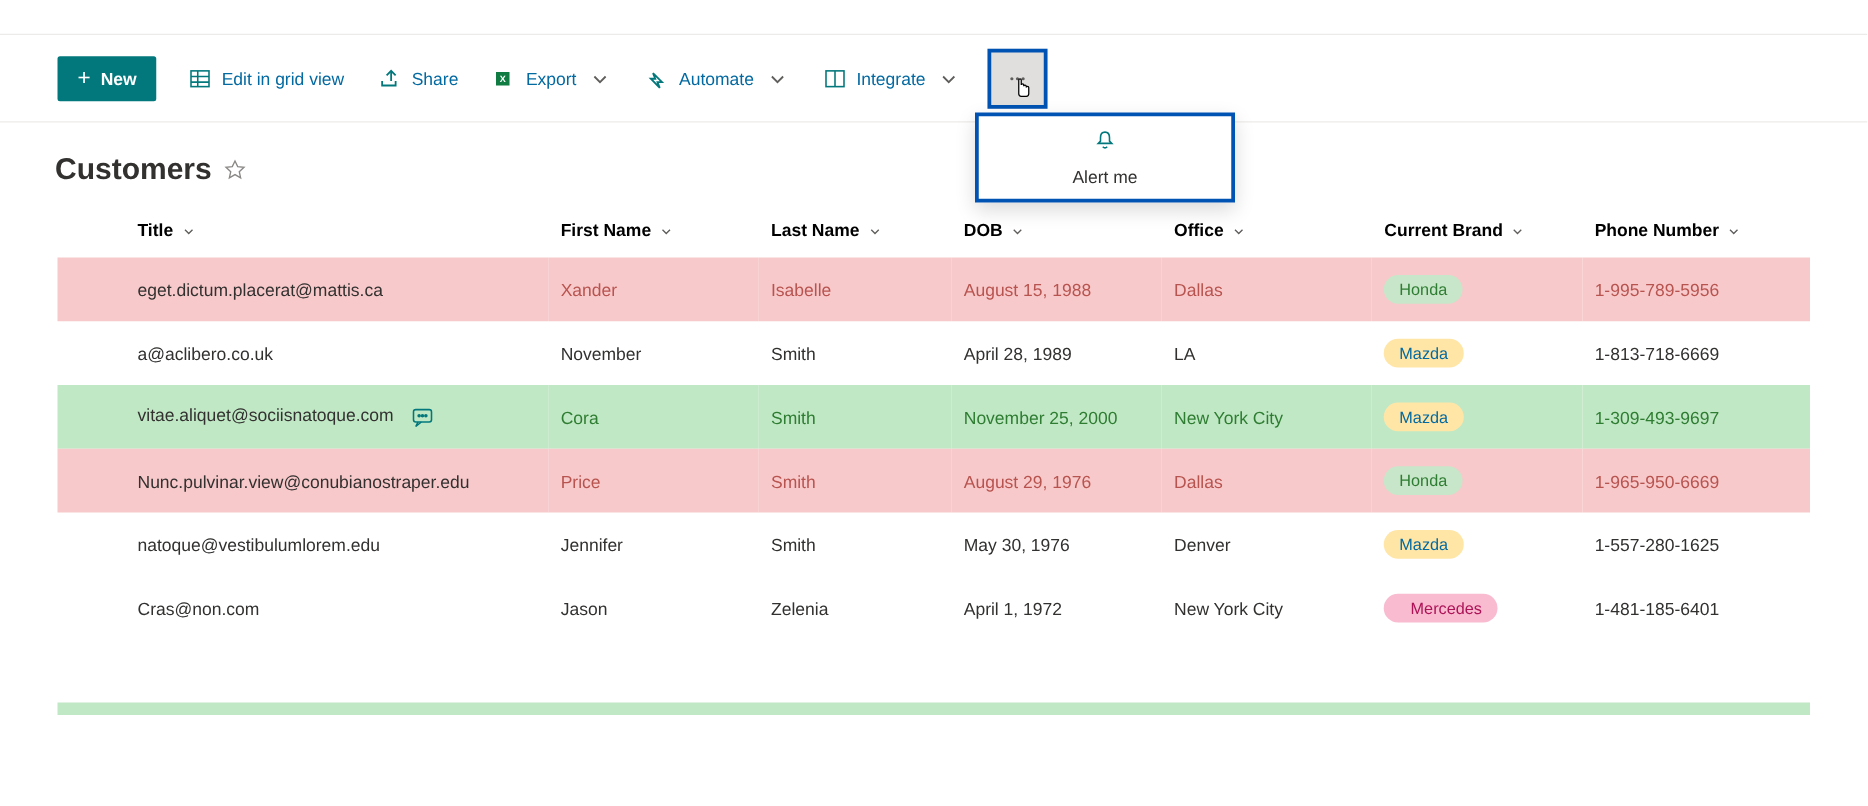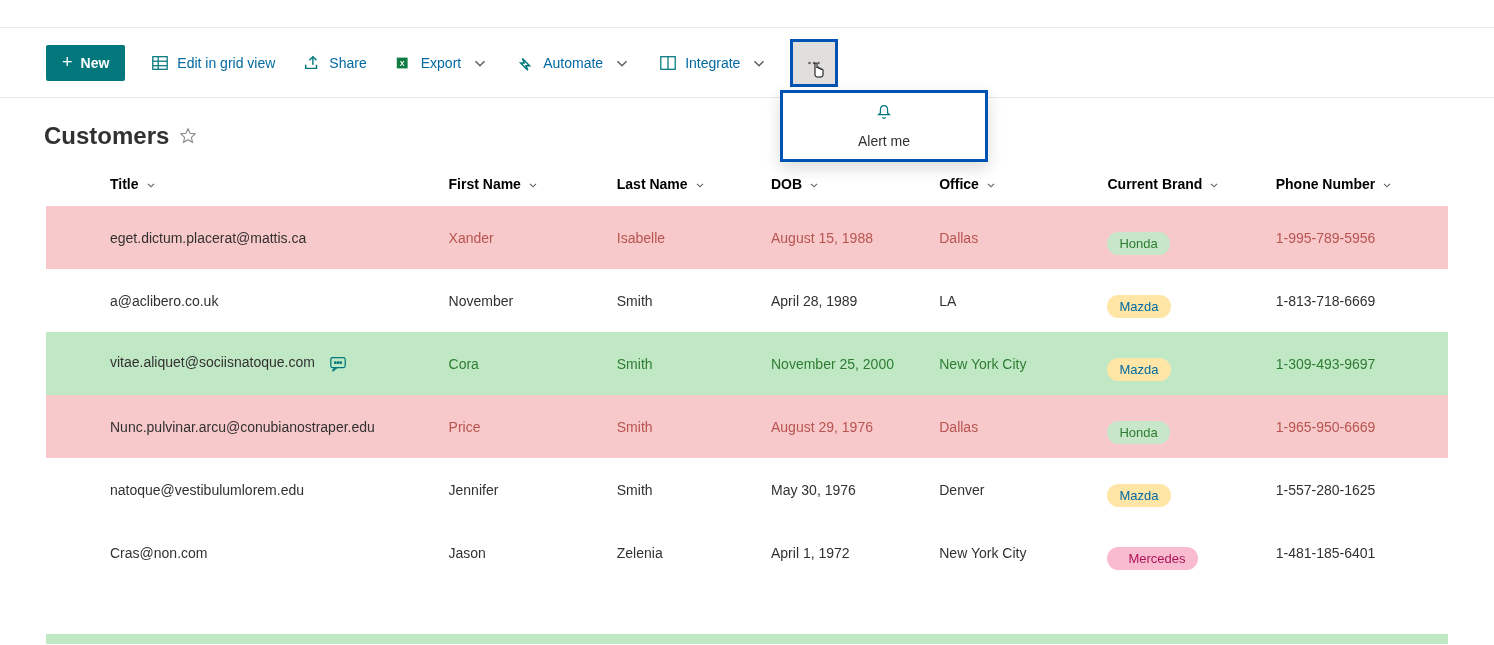--- a/index.html
+++ b/index.html
@@ -42,21 +42,21 @@
     td { padding: 14px 10px; font-size: 14px; vertical-align: middle; }
     th .hchev { margin-left: 6px; }
     .col-title { padding-left: 64px; }
     .row-pink { background: #f8c9ca; }
     .row-pink td { color: #b85450; }
     .row-pink td.col-title { color: #323130; }
     .row-green { background: #c1e8c5; }
     .row-green td { color: #2e7d32; }
     .row-green td.col-title { color: #323130; }
     .brand-pill {
-      display:inline-block; padding: 4px 12px; border-radius: 14px; font-size: 13px; margin-top: 12px;
+      display:inline-block; padding: 4px 12px; border-radius: 14px; font-size: 13px;
     }
     .pill-honda { background: #c8e6c9; color:#2e7d32; }
     .pill-mazda { background: #ffe6a7; color:#0369a1; }
     .pill-mercedes { background: #f8bbd0; color:#ad1457;padding-left:21px; }
     .comment-icon { color:#03787c; margin-left: 14px; }
     .footer-bar { margin: 50px 46px 0; height: 10px; background: #c1e8c5; }
     td.col-title a { color: inherit; text-decoration: none; }
     svg { display: inline-block; vertical-align: middle; }
   </style>
 </head>
@@ -216,21 +216,21 @@
                 <circle cx="13" cy="8.5" r="0.9" fill="#03787c"></circle>
               </svg></span></td>
           <td>Cora</td>
           <td>Smith</td>
           <td>November 25, 2000</td>
           <td>New York City</td>
           <td><span class="brand-pill pill-mazda">Mazda</span></td>
           <td>1-309-493-9697</td>
         </tr>
         <tr class="row-pink">
-          <td class="col-title"><a>Nunc.pulvinar.arcu@conubianostraper.edu</a></td>
+          <td class="col-title"><a>Nunc.pulvinar.view@conubianostraper.edu</a></td>
           <td>Price</td>
           <td>Smith</td>
           <td>August 29, 1976</td>
           <td>Dallas</td>
           <td><span class="brand-pill pill-honda">Honda</span></td>
           <td>1-965-950-6669</td>
         </tr>
         <tr class="">
           <td class="col-title"><a>natoque@vestibulumlorem.edu</a></td>
           <td>Jennifer</td>

